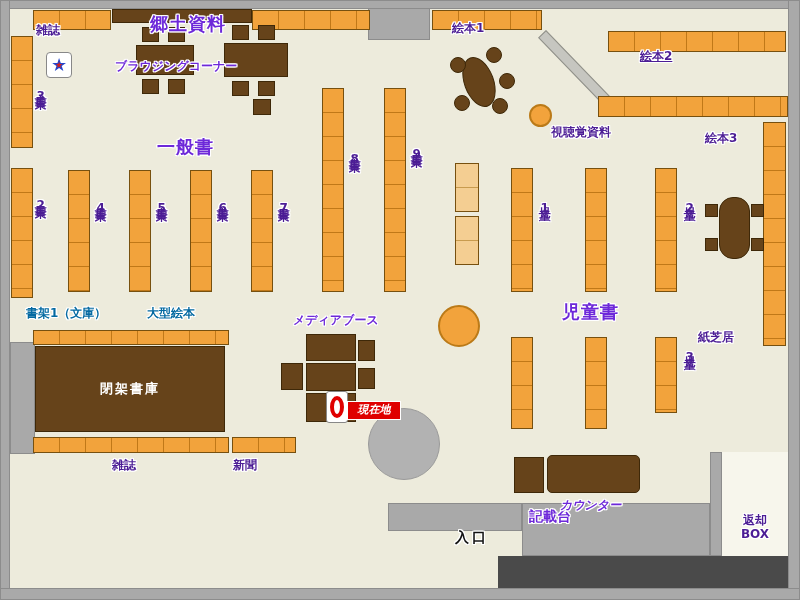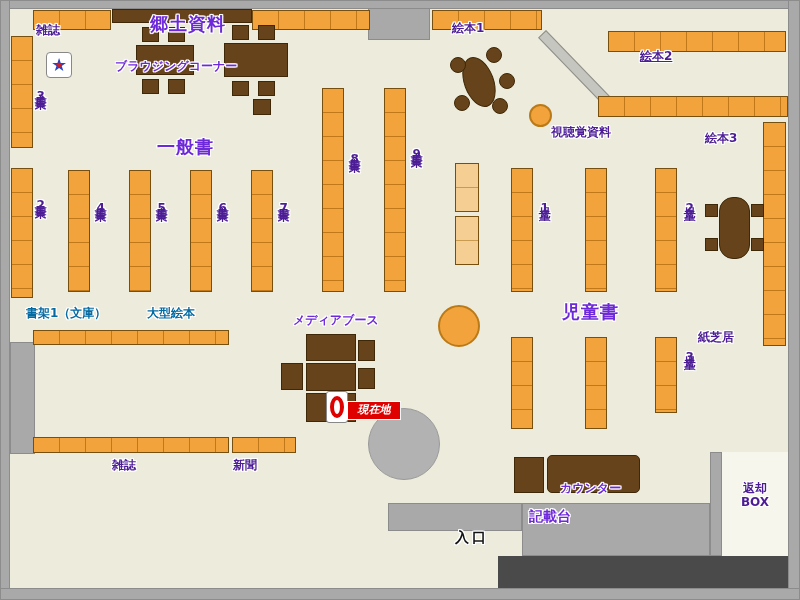--- a/index.html
+++ b/index.html
@@ -32,21 +32,21 @@
   .heika-text{position:absolute;inset:0;display:flex;align-items:center;justify-content:center;
               color:#fff;font-size:13px;font-weight:bold;letter-spacing:2px;}
   .marker{position:absolute;background:#fff;border:1px solid #888;border-radius:3px;z-index:5;}
   .marker .ring{position:absolute;left:3px;right:3px;top:4px;bottom:4px;border:4px solid #DF0000;border-radius:50%;}
   .genzaichi{position:absolute;background:#DF0000;border:1px solid #fff;color:#fff;font-size:11px;font-weight:bold;
              text-align:center;line-height:16px;z-index:6;}
   .star-badge{position:absolute;width:24px;height:24px;background:#fff;border:1px solid #888;border-radius:4px;
               display:flex;align-items:center;justify-content:center;}
   .star-big{color:#2244CC;font-size:18px;line-height:1;}
   .star-small{position:absolute;color:#D02020;font-size:9px;line-height:1;top:8px;left:8px;}
-  .ret{width:58px;text-align:center;white-space:normal;}
+  .ret{width:58px;text-align:center;white-space:normal;margin-top:32px;}
 </style>
 </head>
 <body>
 
 <div id="map">
 
   <div class="frame" style="left:0;top:0;width:800px;height:9px;"></div>
   <div class="frame" style="left:0;top:0;width:10px;height:600px;"></div>
   <div class="frame" style="left:788px;top:0;width:12px;height:600px;"></div>
   <div class="frame" style="left:0;top:588px;width:800px;height:12px;"></div>
@@ -125,20 +125,23 @@
   <div class="furn" style="left:306px;top:393px;width:50px;height:29px;"></div>
   <div class="furn" style="left:281px;top:363px;width:22px;height:27px;"></div>
   <div class="furn" style="left:358px;top:340px;width:17px;height:21px;"></div>
   <div class="furn" style="left:358px;top:368px;width:17px;height:21px;"></div>
 
   <div class="marker" style="left:326px;top:391px;width:20px;height:30px;">
       <span class="ring"></span>
     </div>
   <div class="genzaichi lbl-box" style="left:347px;top:401px;width:52px;height:17px;font-style:italic;">現在地</div>
 
+  <div class="furn" style="left:35px;top:346px;width:190px;height:86px;">
+    <div class="heika-text">閉架書庫</div>
+  </div>
 
   <div class="furn" style="left:514px;top:457px;width:30px;height:36px;"></div>
   <div class="furn" style="left:547px;top:455px;width:93px;height:38px;border-radius:5px;"></div>
 
   <div class="pillar" style="left:368px;top:408px;width:72px;height:72px;"></div>
 
   <div class="star-badge" style="left:46px;top:52px;">
     <span class="star-big">★</span>
     <span class="star-small">★</span>
   </div>
@@ -169,21 +172,21 @@
   <div class="lbl g" style="left:698px;top:331px;">紙芝居</div>
 
   <div class="lbl dg" style="left:26px;top:307px;">書架1（文庫）</div>
   <div class="lbl dg" style="left:147px;top:307px;">大型絵本</div>
   <div class="lbl b" style="left:293px;top:314px;">メディアブース</div>
 
   <div class="lbl g" style="left:112px;top:459px;">雑誌</div>
   <div class="lbl g" style="left:233px;top:459px;">新聞</div>
 
   <div class="lbl b" style="left:505px;top:508px;font-size:14px;margin-left:24px;">記載台</div>
-  <div class="lbl b" style="left:560px;top:482px;">カウンター</div>
+  <div class="lbl b" style="left:560px;top:499px;font-style:italic;">カウンター</div>
 
   <div class="lbl g ret" style="left:726px;top:482px;">
     <span>返却</span><br>
     <span>BOX</span>
   </div>
 
   <div class="lbl k" style="left:455px;top:529px;font-size:14px;letter-spacing:3px;">入口</div>
 
 </div>
 

